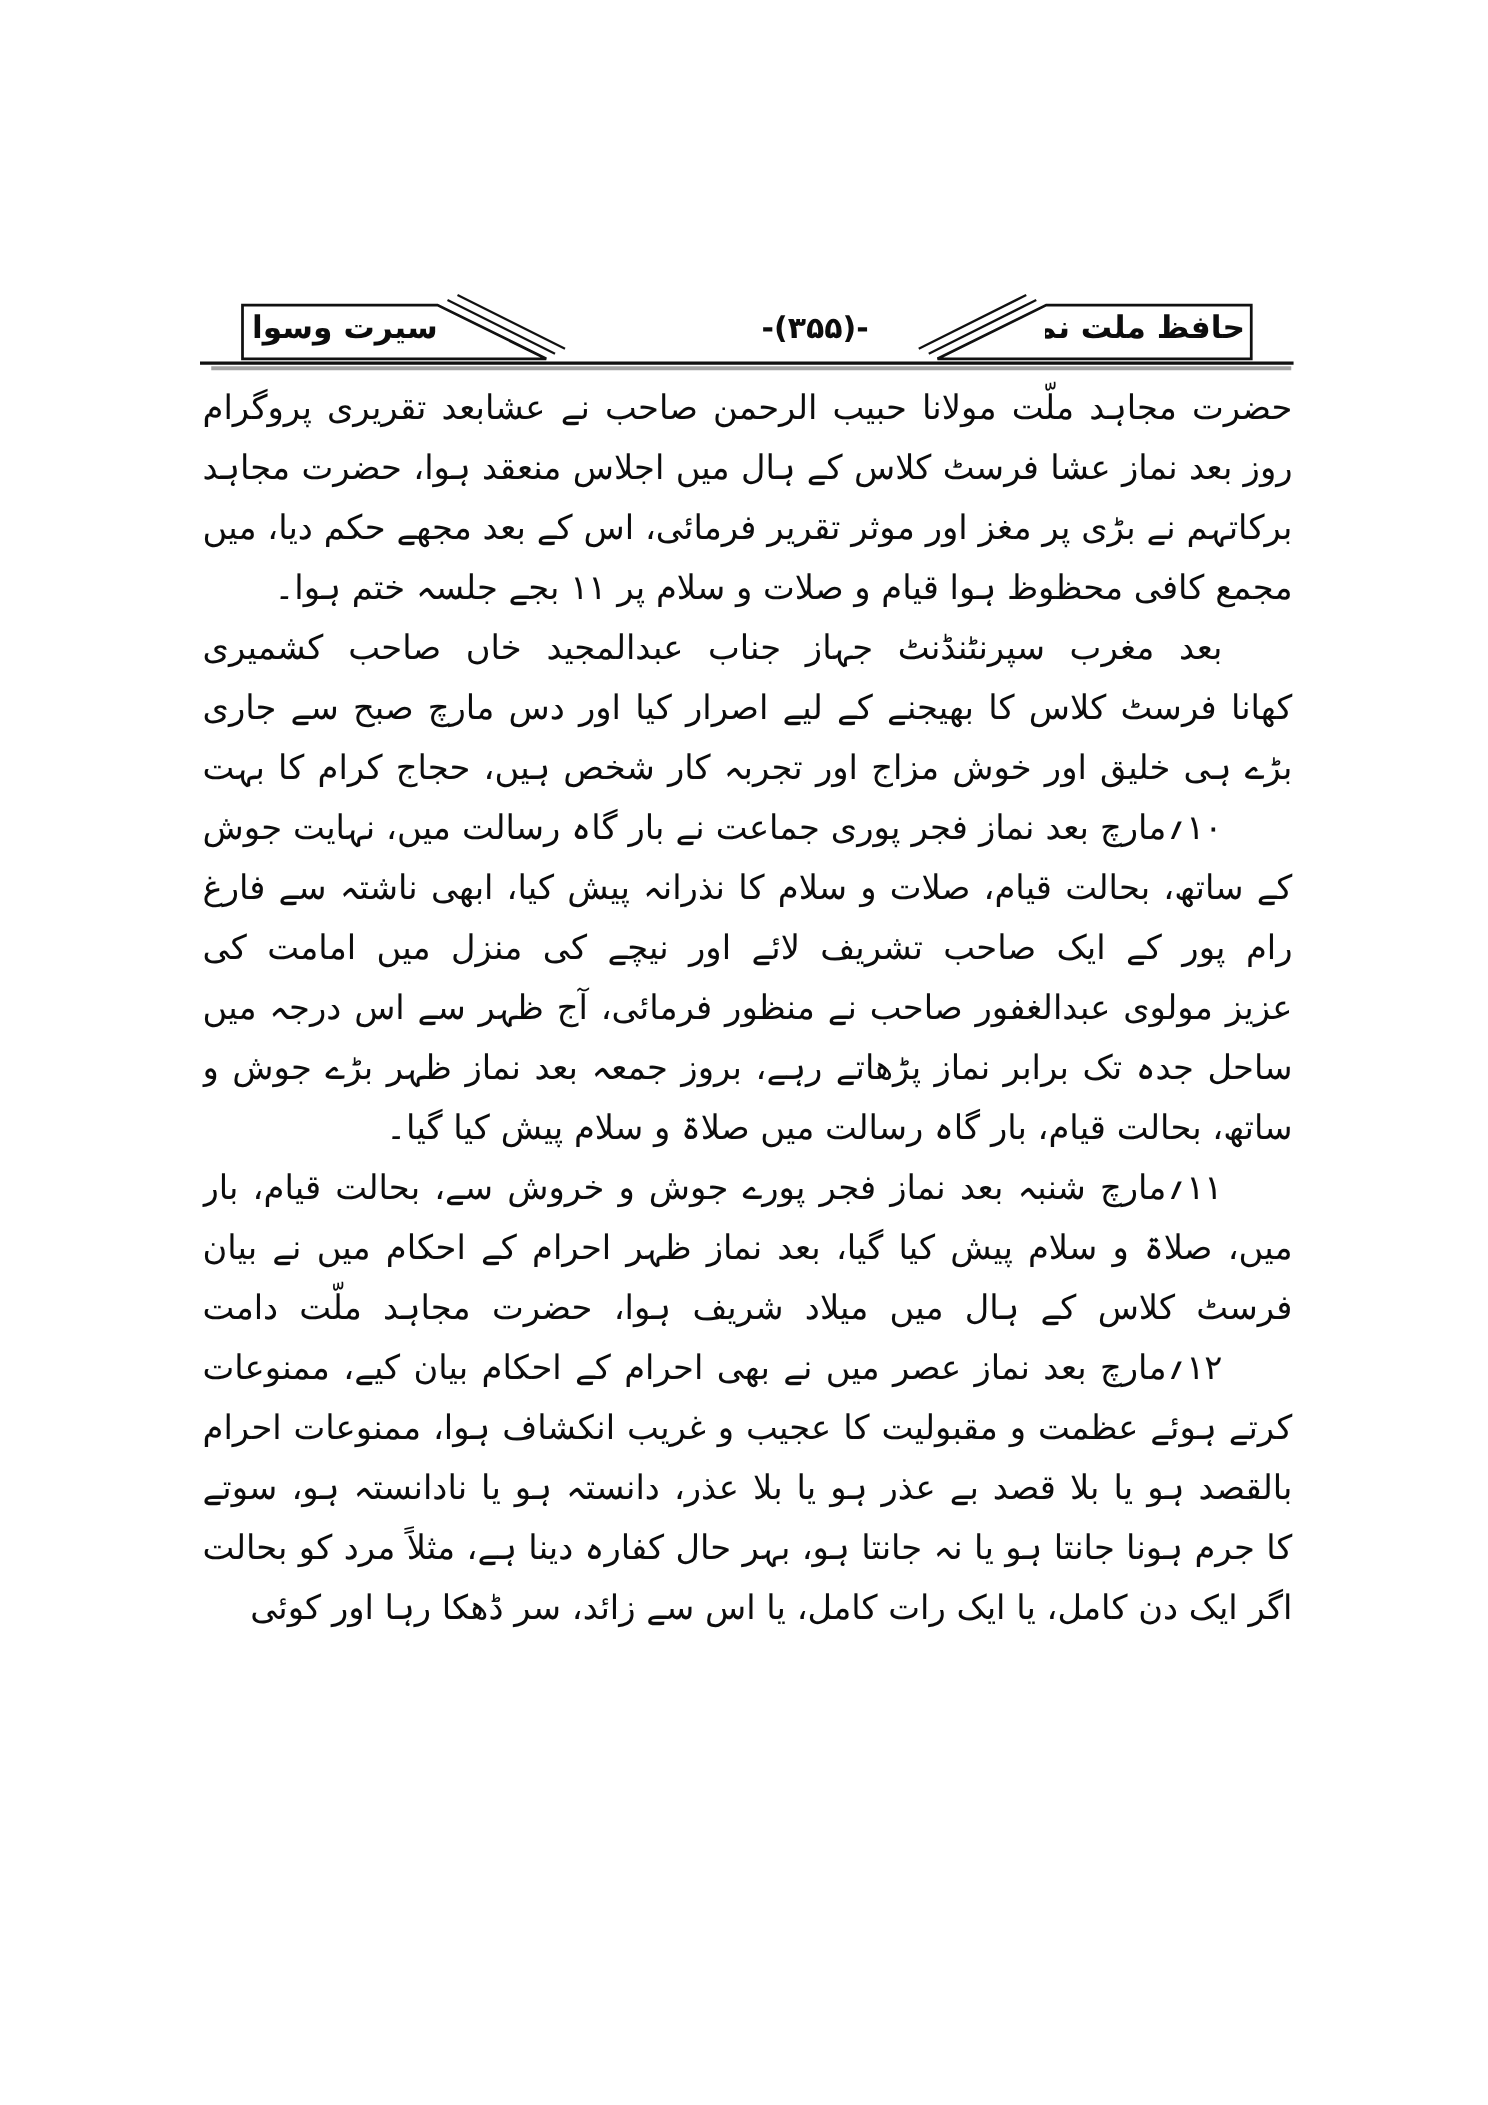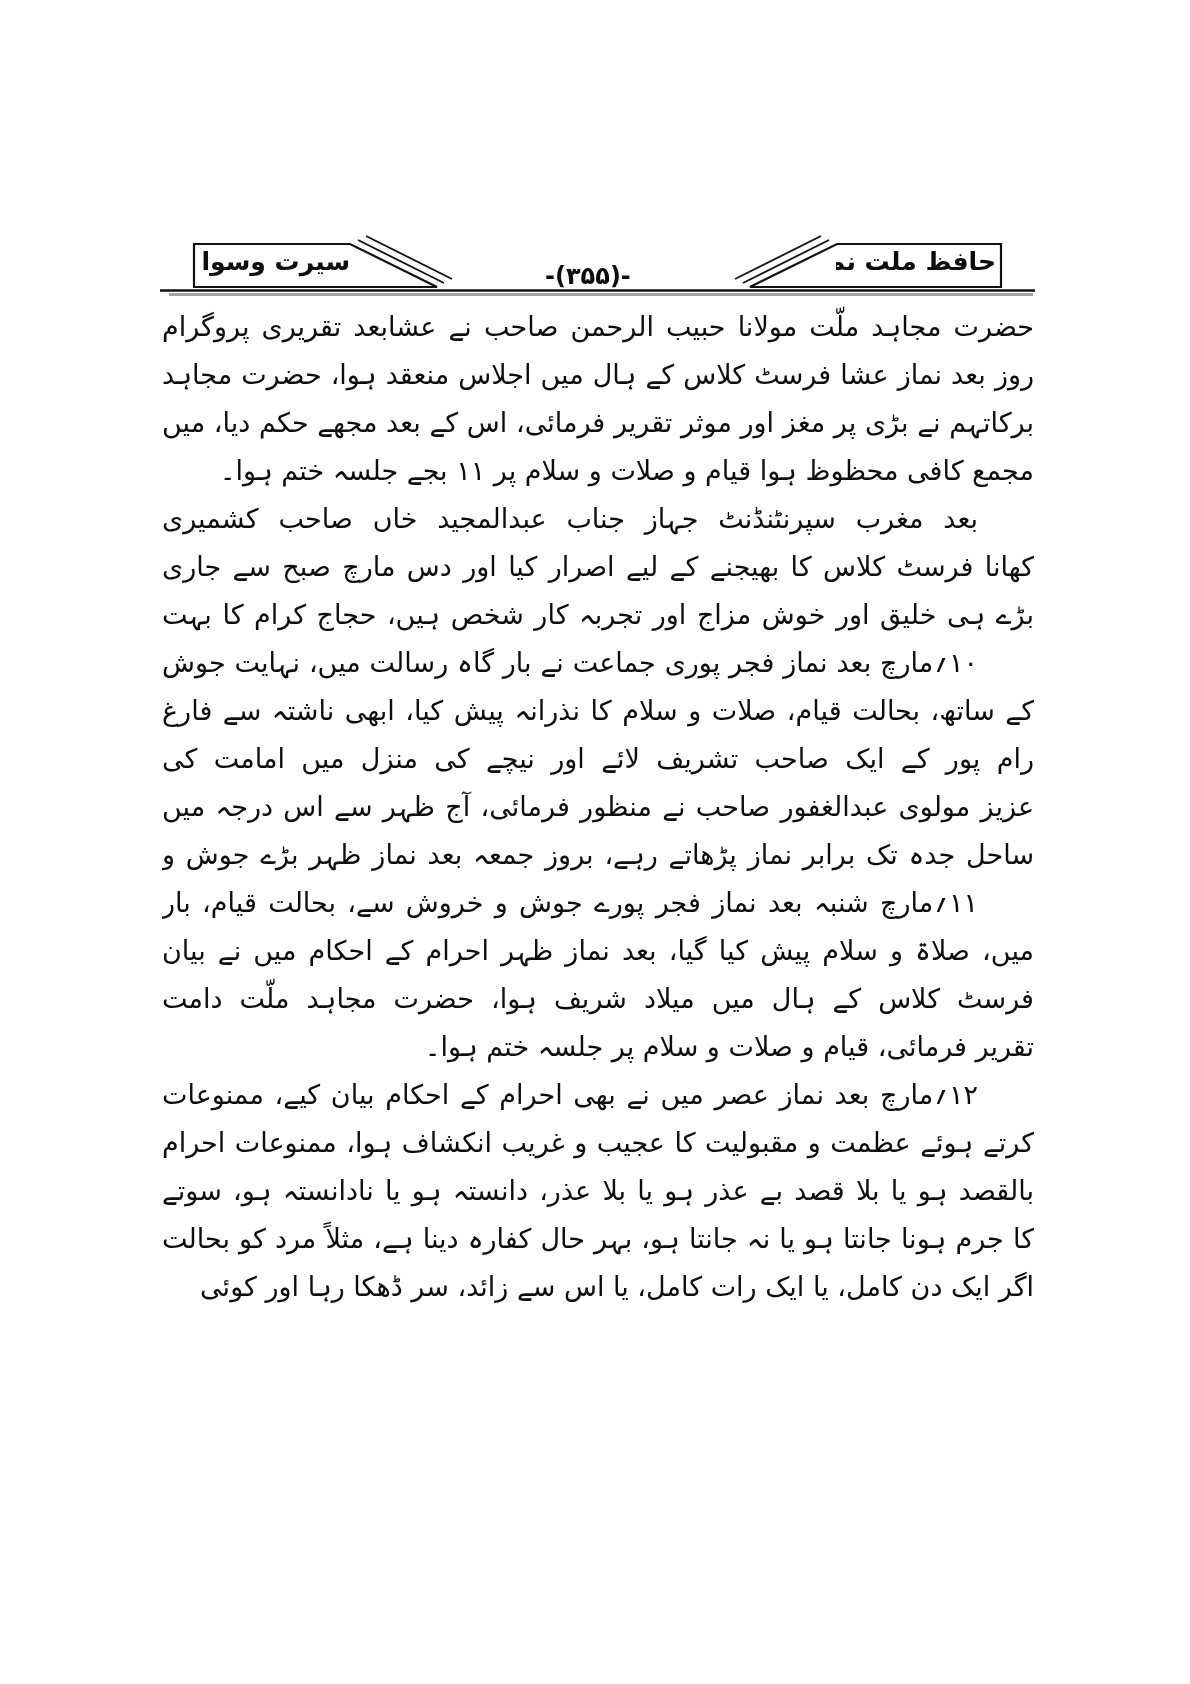--- a/index.html
+++ b/index.html
@@ -28,25 +28,25 @@
     line-height: 40px;
     text-align: center;
     direction: rtl;
     white-space: nowrap;
     overflow: hidden;
   }
   .banner-text.left  { left: 40px;  top: 9px; width: 150px; }
   .banner-text.right { left: 676px; top: 9px; width: 160px; }
   .page-number {
     position: absolute;
-    left: 385px; top: 24px; width: 150px;
+    left: 385px; top: 10px; width: 150px;
     font-weight: bold;
     font-size: 24px;
     line-height: 38px;
-    text-align: left;
+    text-align: right;
     direction: ltr;
     letter-spacing: 1px;
   }
 
   
   .body-text {
     position: absolute;
     left: 162px; top: 303px;
     width: 872px;
     direction: rtl;
@@ -106,26 +106,26 @@
         <div class="tline ind">بعد مغرب سپرنٹنڈنٹ جہاز جناب عبدالمجید خاں صاحب کشمیری تشریف لائے</div>
         <div class="tline">کھانا فرسٹ کلاس کا بھیجنے کے لیے اصرار کیا اور دس مارچ صبح سے جاری کردیا، موصوف</div>
         <div class="tline">بڑے ہی خلیق اور خوش مزاج اور تجربہ کار شخص ہیں، حجاج کرام کا بہت زیادہ خیال رکھتے</div>
       </div>
       <div class="para">
         <div class="tline ind">۱۰؍مارچ بعد نماز فجر پوری جماعت نے بار گاہ رسالت میں، نہایت جوش و خروش</div>
         <div class="tline">کے ساتھ، بحالت قیام، صلات و سلام کا نذرانہ پیش کیا، ابھی ناشتہ سے فارغ ہوئے تھے کہ</div>
         <div class="tline">رام پور کے ایک صاحب تشریف لائے اور نیچے کی منزل میں امامت کی درخواست کی، برادر</div>
         <div class="tline">عزیز مولوی عبدالغفور صاحب نے منظور فرمائی، آج ظہر سے اس درجہ میں امامت کی، اور</div>
         <div class="tline">ساحل جدہ تک برابر نماز پڑھاتے رہے، بروز جمعہ بعد نماز ظہر بڑے جوش و خروش کے</div>
+        <div class="tline last">ساتھ، بحالت قیام، بار گاہ رسالت میں صلاۃ و سلام پیش کیا گیا۔</div>
       </div>
       <div class="para">
         <div class="tline ind">۱۱؍مارچ شنبہ بعد نماز فجر پورے جوش و خروش سے، بحالت قیام، بار گاہ رسالت</div>
         <div class="tline">میں، صلاۃ و سلام پیش کیا گیا، بعد نماز ظہر احرام کے احکام میں نے بیان کیے، بعد نماز عشا</div>
         <div class="tline">فرسٹ کلاس کے ہال میں میلاد شریف ہوا، حضرت مجاہد ملّت دامت برکاتہم نے بڑی موثر</div>
-        <div class="tline last">تقریر فرمائی، قیام و صلات و سلام پر جلسہ ختم ہوا۔</div>
       </div>
       <div class="para">
         <div class="tline ind">۱۲؍مارچ بعد نماز عصر میں نے بھی احرام کے احکام بیان کیے، ممنوعات احرام بیان</div>
         <div class="tline">کرتے ہوئے عظمت و مقبولیت کا عجیب و غریب انکشاف ہوا، ممنوعات احرام کا ارتکاب</div>
         <div class="tline">بالقصد ہو یا بلا قصد بے عذر ہو یا بلا عذر، دانستہ ہو یا نادانستہ ہو، سوتے میں ہو یا جاگتے میں، ان</div>
         <div class="tline">کا جرم ہونا جانتا ہو یا نہ جانتا ہو، بہر حال کفارہ دینا ہے، مثلاً مرد کو بحالت احرام سر ڈھکنا منع ہے،</div>
         <div class="tline last">اگر ایک دن کامل، یا ایک رات کامل، یا اس سے زائد، سر ڈھکا رہا اور کوئی عذر نہ ہو تو خاص حرم</div>
       </div>
     </div>
 

